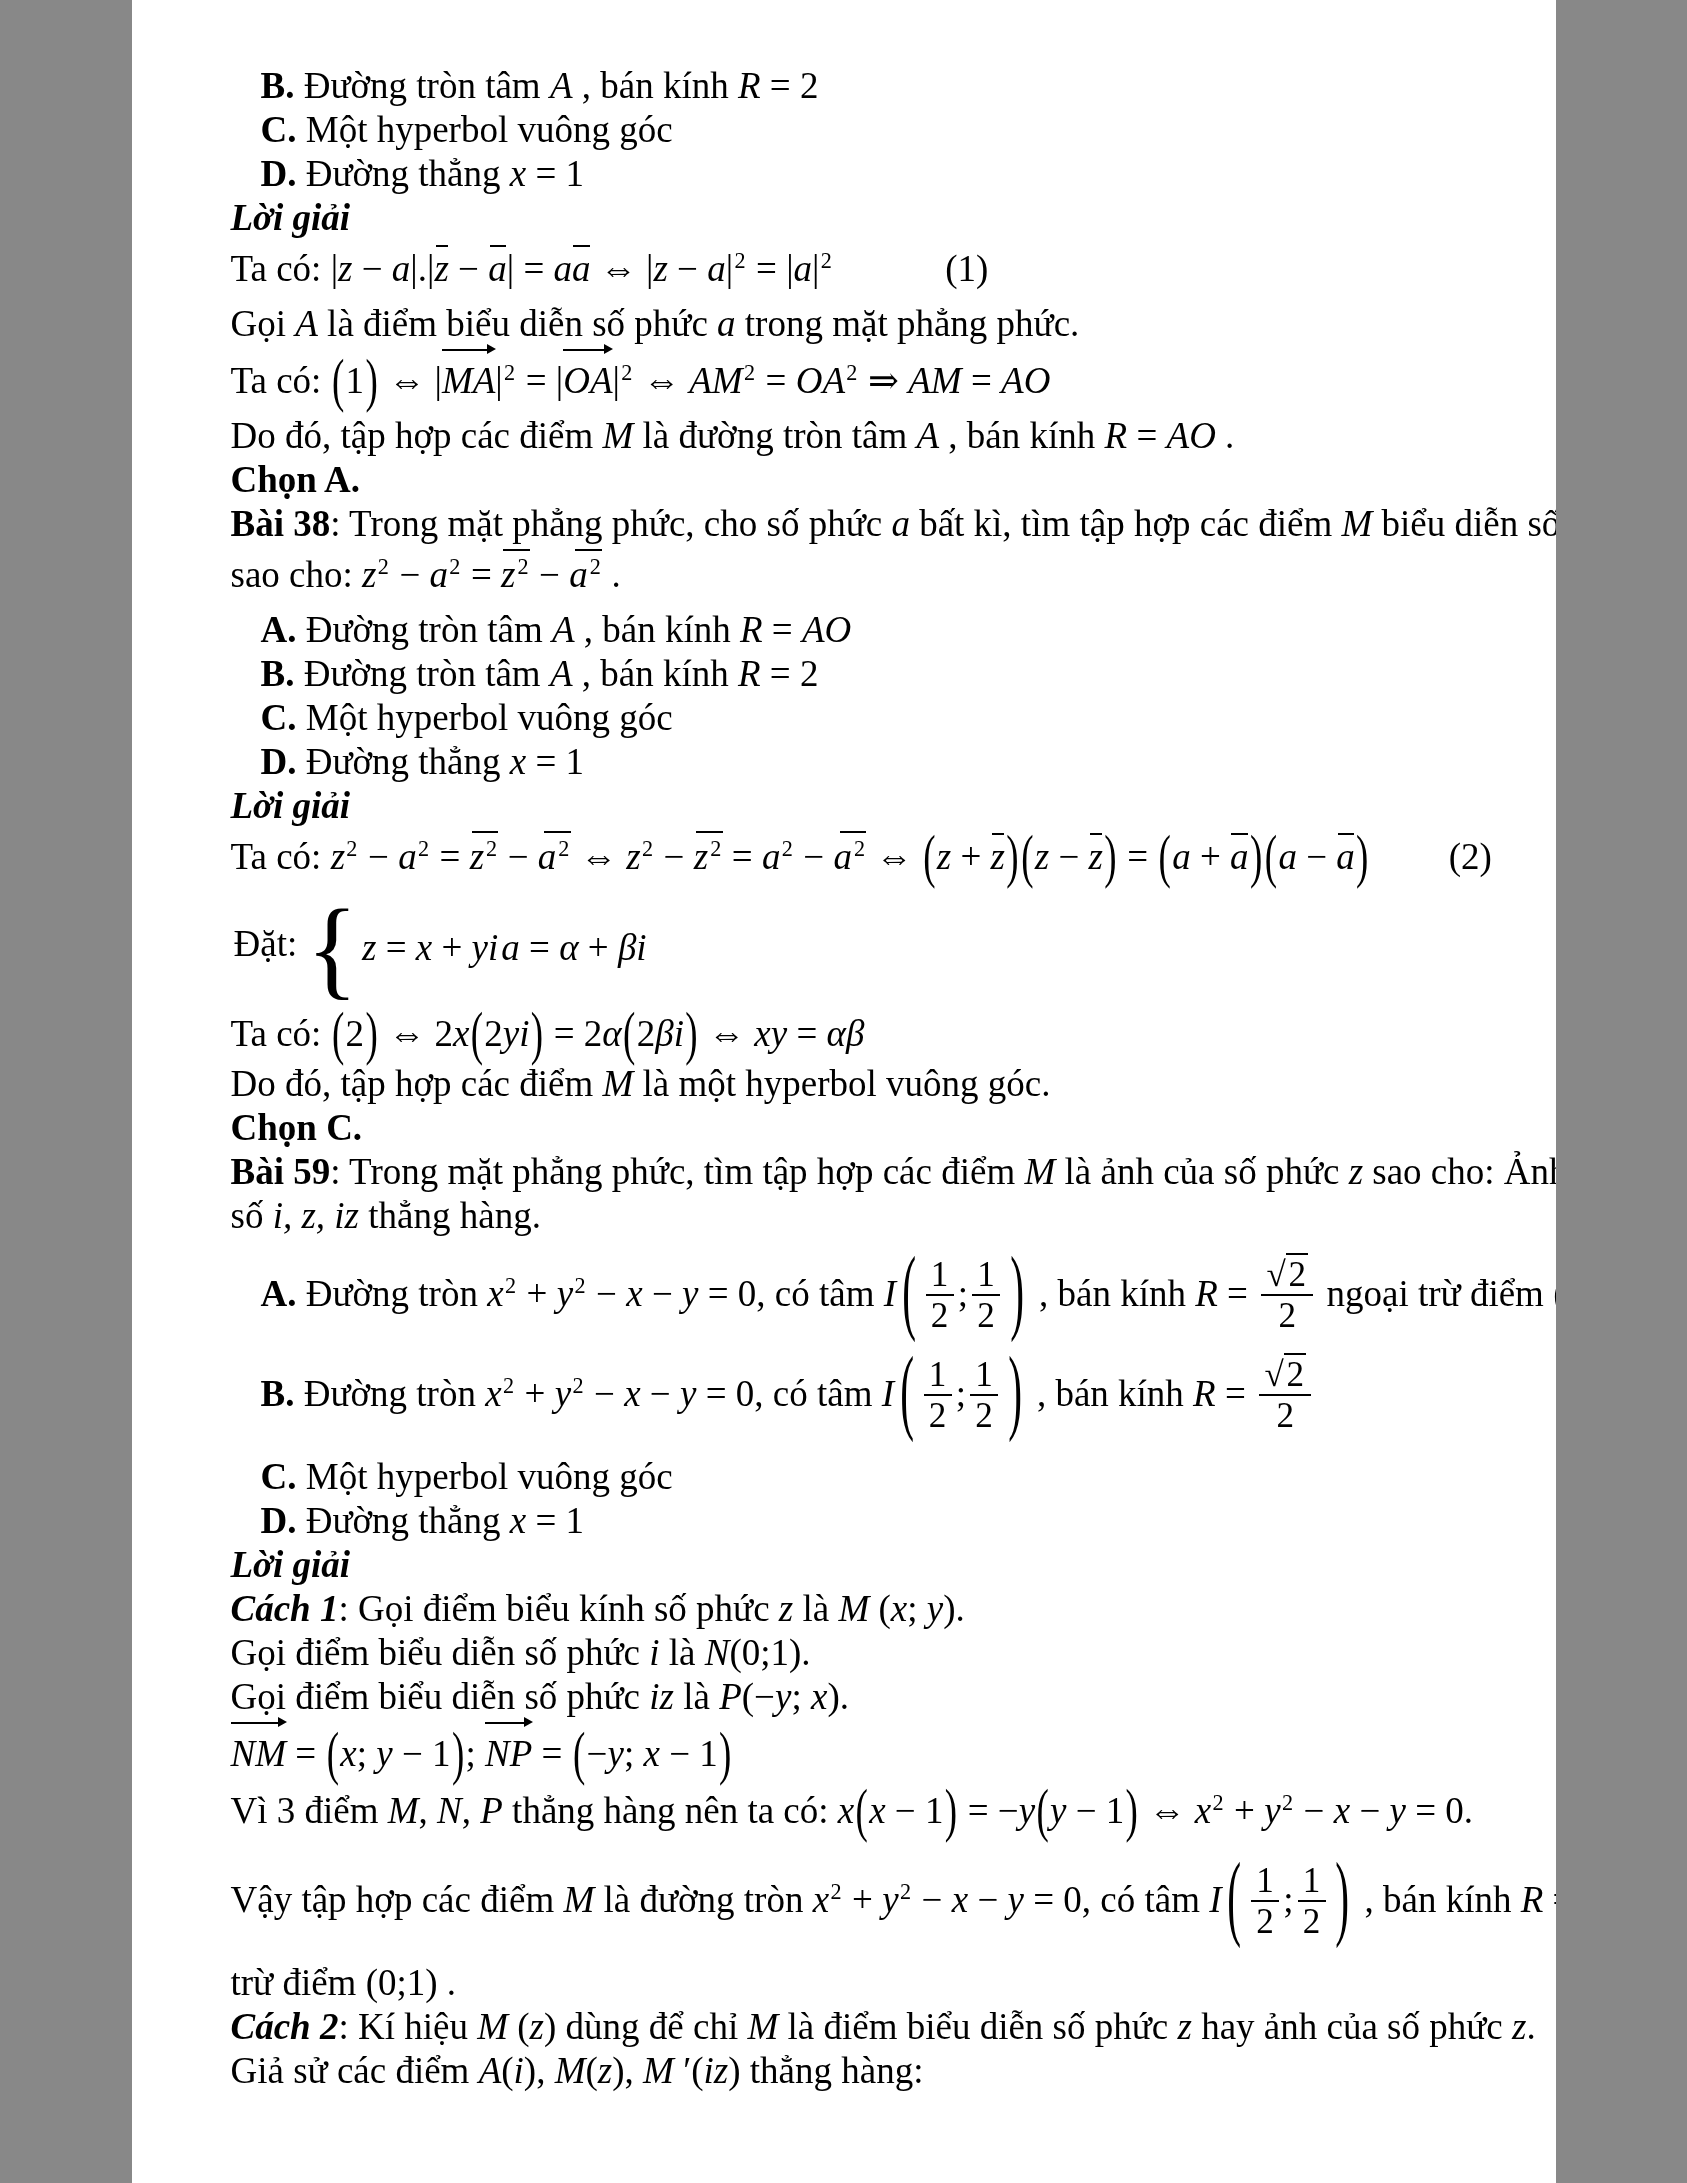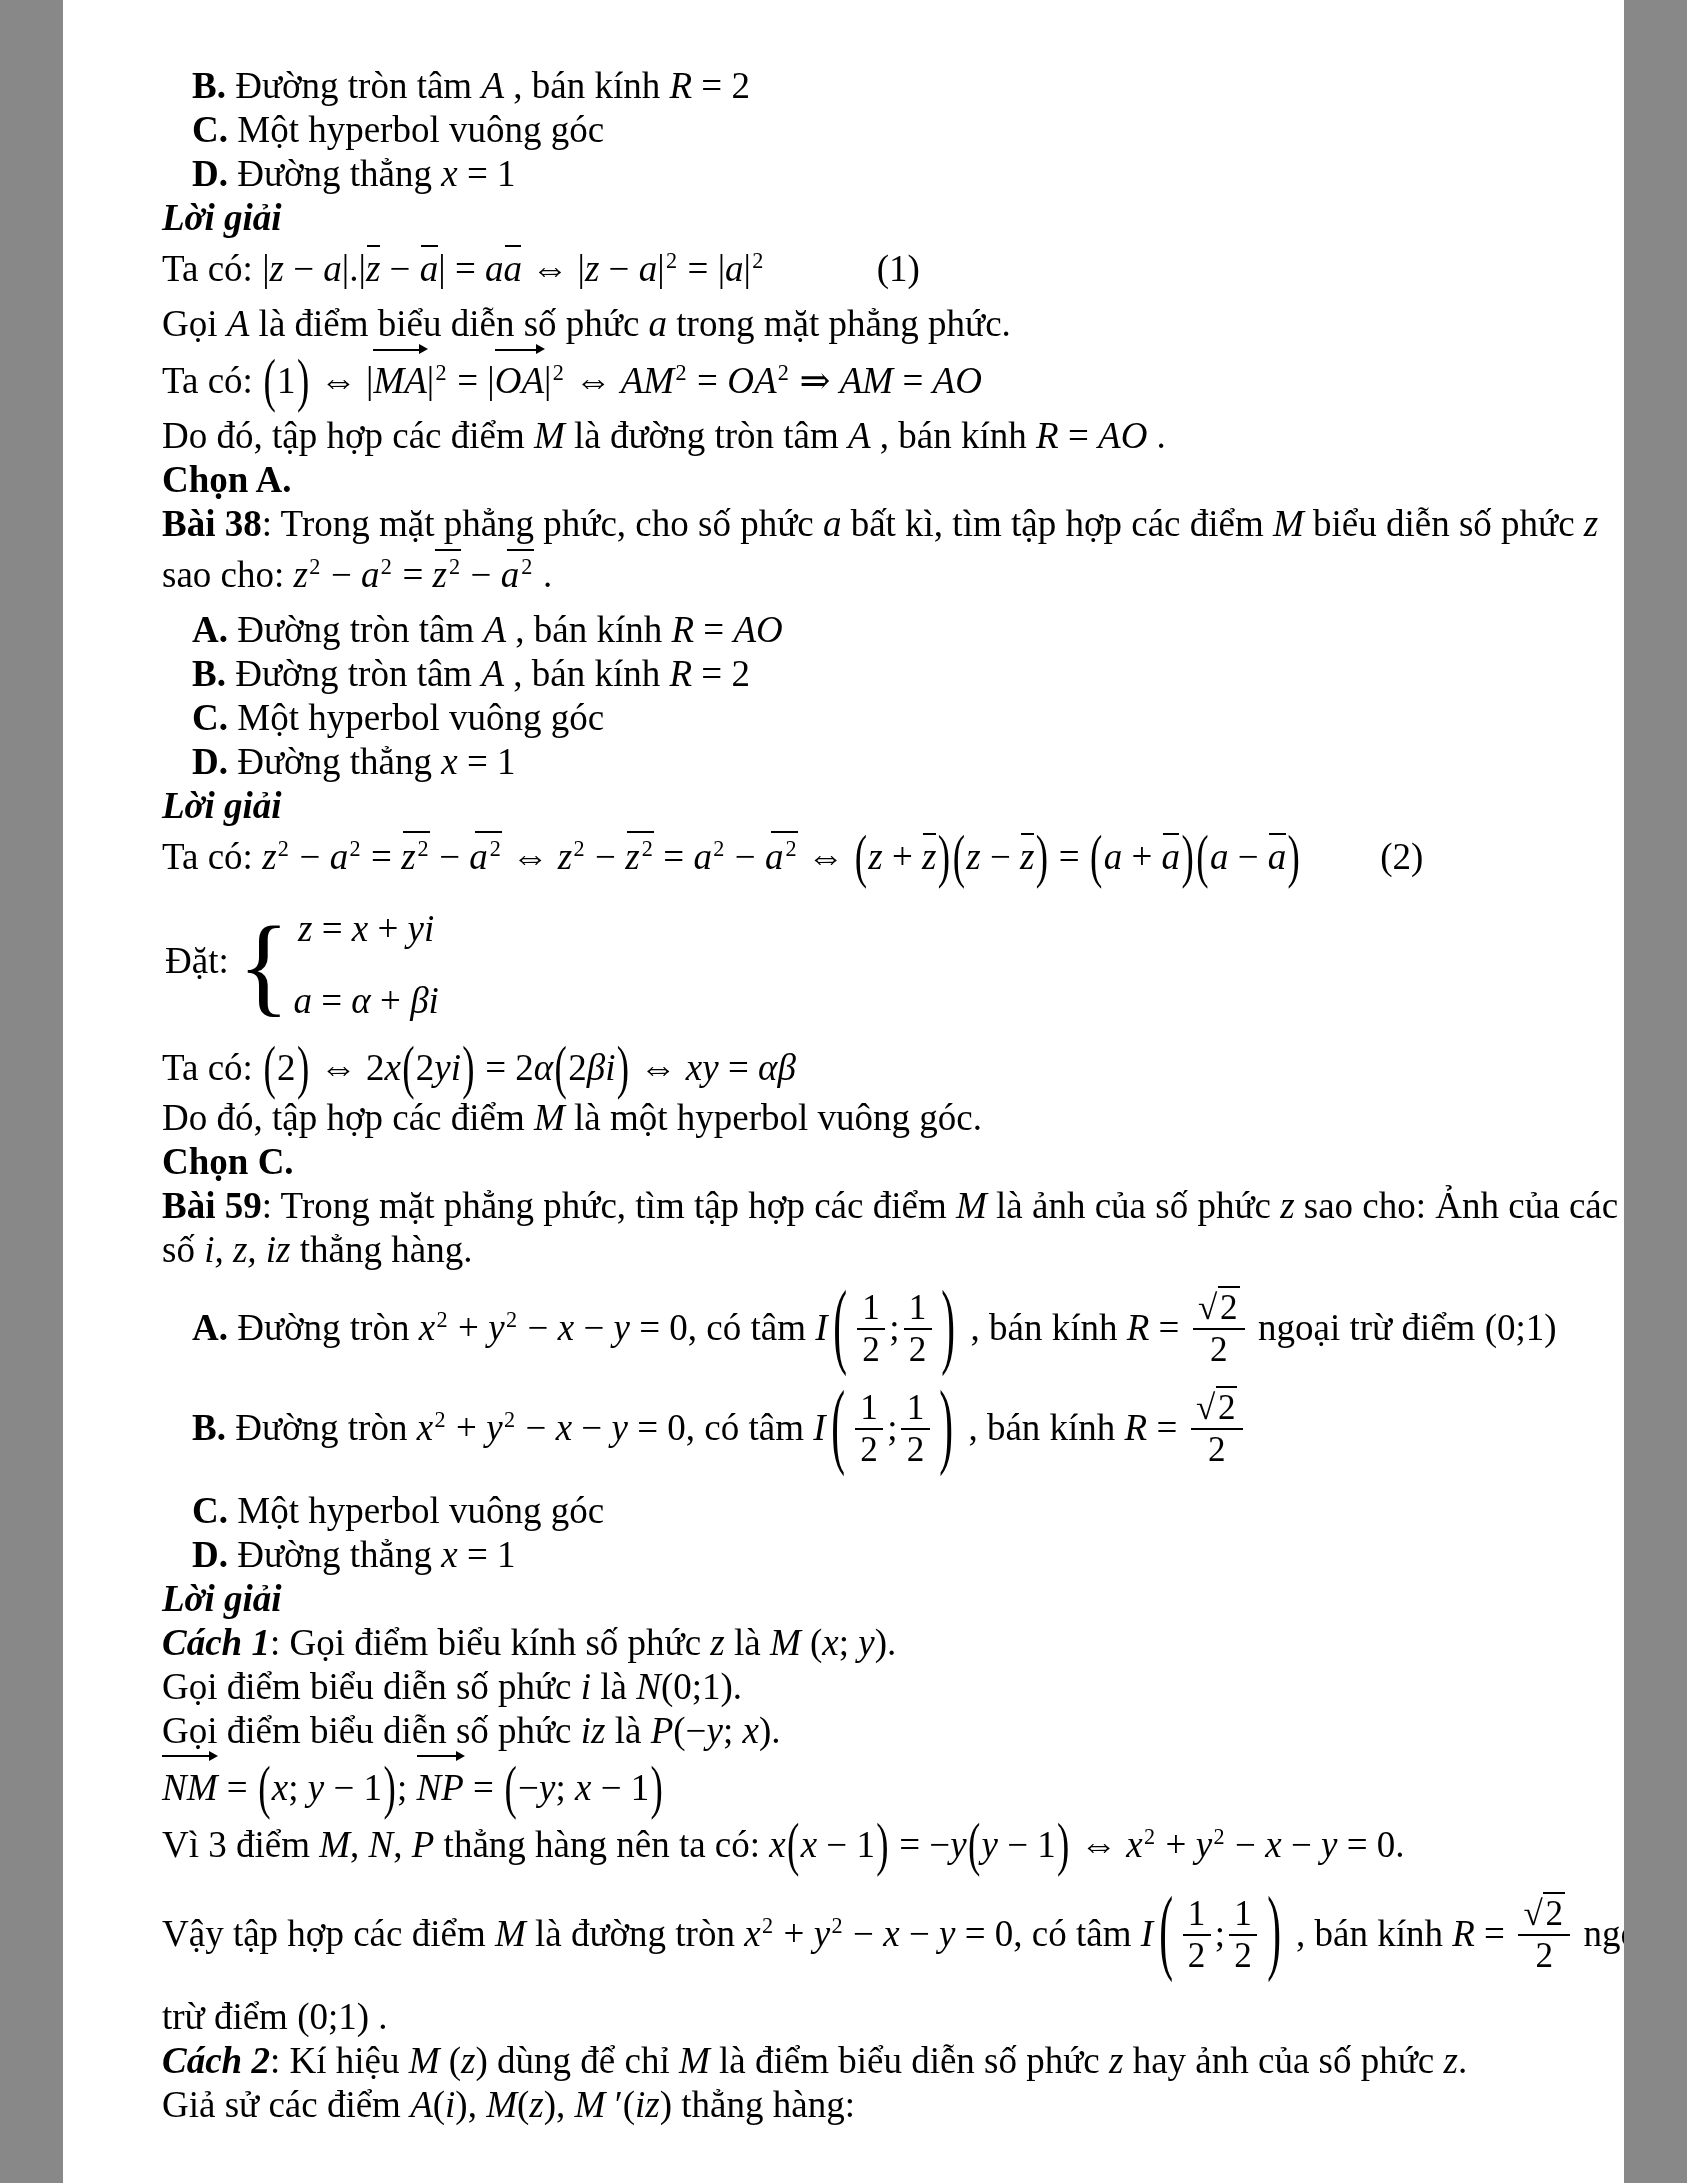--- a/index.html
+++ b/index.html
@@ -1,18 +1,18 @@
 <!DOCTYPE html>
 <html style="font-size:10.6px"><head>
 <meta charset="utf-8">
 <title>Document</title>
 <style>
   html,body{margin:0;padding:0;background:#888;}
   .page{
-    width:1561px;height:2183px;background:#ffffff;color:#000000;
+    width:1424px;height:2183px;background:#ffffff;color:#000000;
     font-family:"Liberation Serif","DejaVu Serif",serif;
     font-size:37px;position:relative;overflow:hidden;margin:0 auto;
   }
   .content{padding:64px 73px 0 99px;}
   .line{white-space:nowrap;line-height:44px;}
   .opt{padding-left:30px;}
   .f{line-height:57px;}
   .tall{line-height:78px;margin:17px 0;}
   .sysline{line-height:53px;margin:12px 3px;}
   .seg-r{font-style:normal;}
@@ -31,21 +31,21 @@
   .seg-big{display:inline-block;transform:scaleY(1.6);transform-origin:center 52%;margin:0 1.3px;}
   .seg-big2{display:inline-block;transform:scaleY(2.55) scaleX(1.12);transform-origin:center 52%;margin:0 6.6px;}
   .seg-frac{display:inline-flex;flex-direction:column;align-items:center;vertical-align:middle;
     line-height:1.0;font-size:0.95em;margin:0 4px;position:relative;top:-0.08em;}
   .seg-frac .fn{border-bottom:2.6px solid #000;padding:0 5.3px 2px;}
   .seg-frac .fd{padding-top:2px;}
   .rad{padding-right:0.7px;}
   .radv{border-top:2.6px solid #000;padding:0 2px;}
   .seg-sys{display:inline-flex;align-items:center;vertical-align:middle;}
   .sys-brace{font-size:2.9em;line-height:0.85;margin-right:4px;font-weight:400;transform:scaleY(1.02);}
-  .sys-rows{display:inline-flex;flex-direction:column;gap:19px;text-align:center;}
+  .sys-rows{display:inline-flex;flex-direction:row;gap:3px;text-align:left;}
   .seg-sp{display:inline-block;height:1.3px;}
 </style>
 </head>
 <body>
 
 <div class="page">
   <div class="content">
       <div class="line opt"><span class="seg-b">B.</span><span class="seg-r"> Đường tròn tâm </span><span class="seg-i">A</span><span class="seg-r"> , bán kính </span><span class="seg-i">R</span><span class="seg-r"> = 2</span></div>
       <div class="line opt"><span class="seg-b">C.</span><span class="seg-r"> Một hyperbol vuông góc</span></div>
       <div class="line opt"><span class="seg-b">D.</span><span class="seg-r"> Đường thẳng </span><span class="seg-i">x</span><span class="seg-r"> = 1</span></div>

